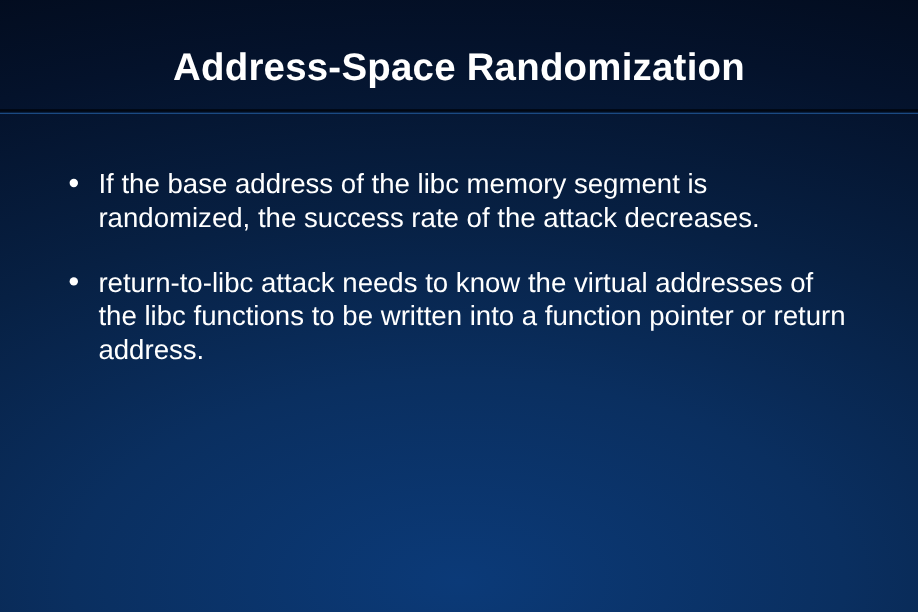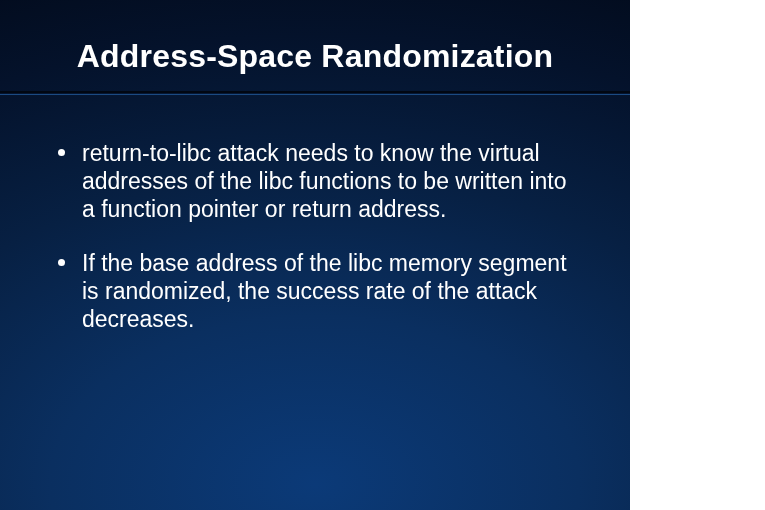--- a/index.html
+++ b/index.html
@@ -7,21 +7,21 @@
     padding: 0;
     box-sizing: border-box;
   }
   html, body {
     width: 765px;
     height: 510px;
     overflow: hidden;
     font-family: Arial, Helvetica, sans-serif;
   }
   .slide {
-    width: 630px;
+    width: 765px;
     height: 510px;
     background: radial-gradient(ellipse 140% 110% at 50% 95%, #0b3a78 0%, #0a2f60 30%, #072043 55%, #04122b 80%, #020a1a 100%);
     position: relative;
     color: #ffffff;
   }
   .title-region {
     padding-top: 38px;
     padding-bottom: 24px;
     text-align: center;
     position: relative;
@@ -85,21 +85,21 @@
     <h1 class="title">Address-Space Randomization</h1>
     <div class="title-underline">
       <div class="dark-line"></div>
       <div class="light-line"></div>
     </div>
   </div>
 
   <div class="content">
     <ul class="bullets">
       <li>
-        <span>return-to-libc attack needs to know the virtual addresses of the libc functions to be written into a function pointer or return address.</span>
+        <span>If the base address of the libc memory segment is randomized, the success rate of the attack decreases.</span>
       </li>
       <li>
-        <span>If the base address of the libc memory segment is randomized, the success rate of the attack decreases.</span>
+        <span>return-to-libc attack needs to know the virtual addresses of the libc functions to be written into a function pointer or return address.</span>
       </li>
     </ul>
   </div>
 
 </div>
 
 </body></html>

